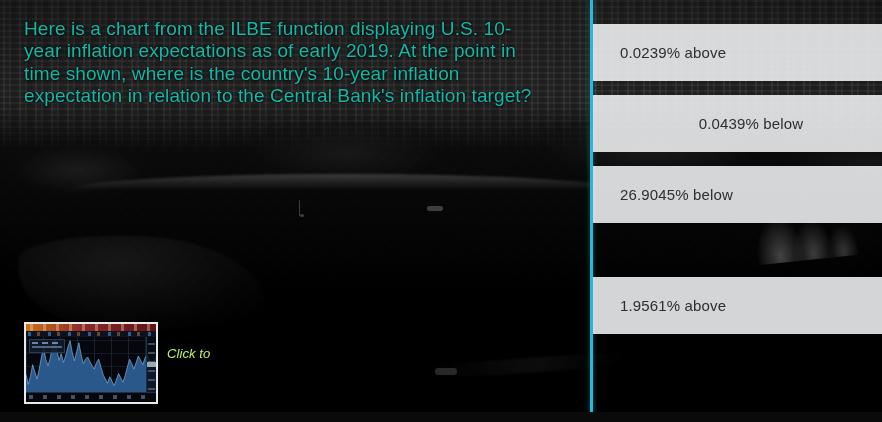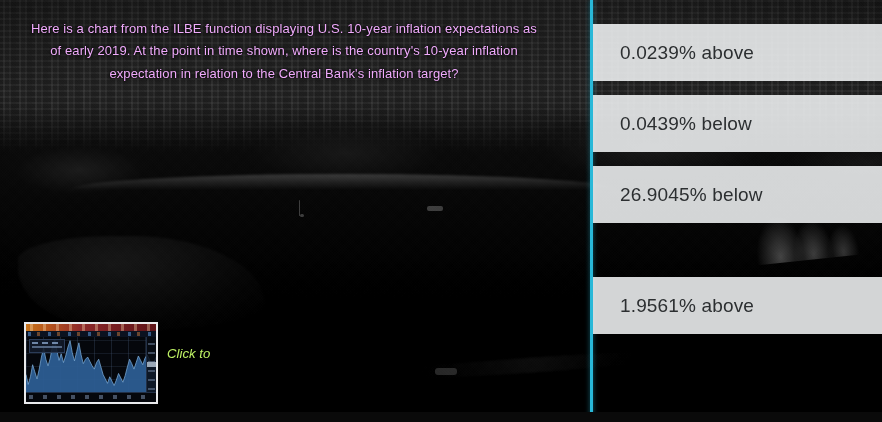--- a/index.html
+++ b/index.html
@@ -136,26 +136,25 @@
   }
 
   
   .question-panel {
     position: absolute;
     left: 24px;
     top: 18px;
     width: 520px;
   }
   .question-text {
-    color: #f0abfc;
-    font-size: 13px;
+    color: #14b8a6;
+    font-size: 19px;
     line-height: 22.4px;
     text-shadow: 0 1px 3px rgba(0,0,0,0.85), 0 0 2px rgba(0,0,0,0.8);
     letter-spacing: 0.1px;
-    text-align: center;
   }
 
   
   .divider {
     position: absolute;
     left: 590px;
     top: 0;
     width: 3px;
     height: 422px;
     background: #29b8d8;
@@ -177,25 +176,25 @@
     height: 57px;
     background: rgba(240,242,244,0.88);
     display: flex;
     align-items: center;
     cursor: pointer;
     box-sizing: border-box;
     padding-left: 27px;
   }
   .answer-option .answer-label {
     color: #2c2f31;
-    font-size: 19px;
+    font-size: 15px;
     letter-spacing: 0.15px;
   }
   .answer-option:nth-child(1) { top: 24px; }
-  .answer-option:nth-child(2) { top: 95px; }
+  .answer-option:nth-child(2) { top: 95px; justify-content: center; }
   .answer-option:nth-child(3) { top: 166px; }
   .answer-option:nth-child(4) { top: 237px; margin-top: 40px; }
 
   
   .thumb-wrap {
     position: absolute;
     left: 24px;
     top: 322px;
     width: 134px;
     height: 82px;

